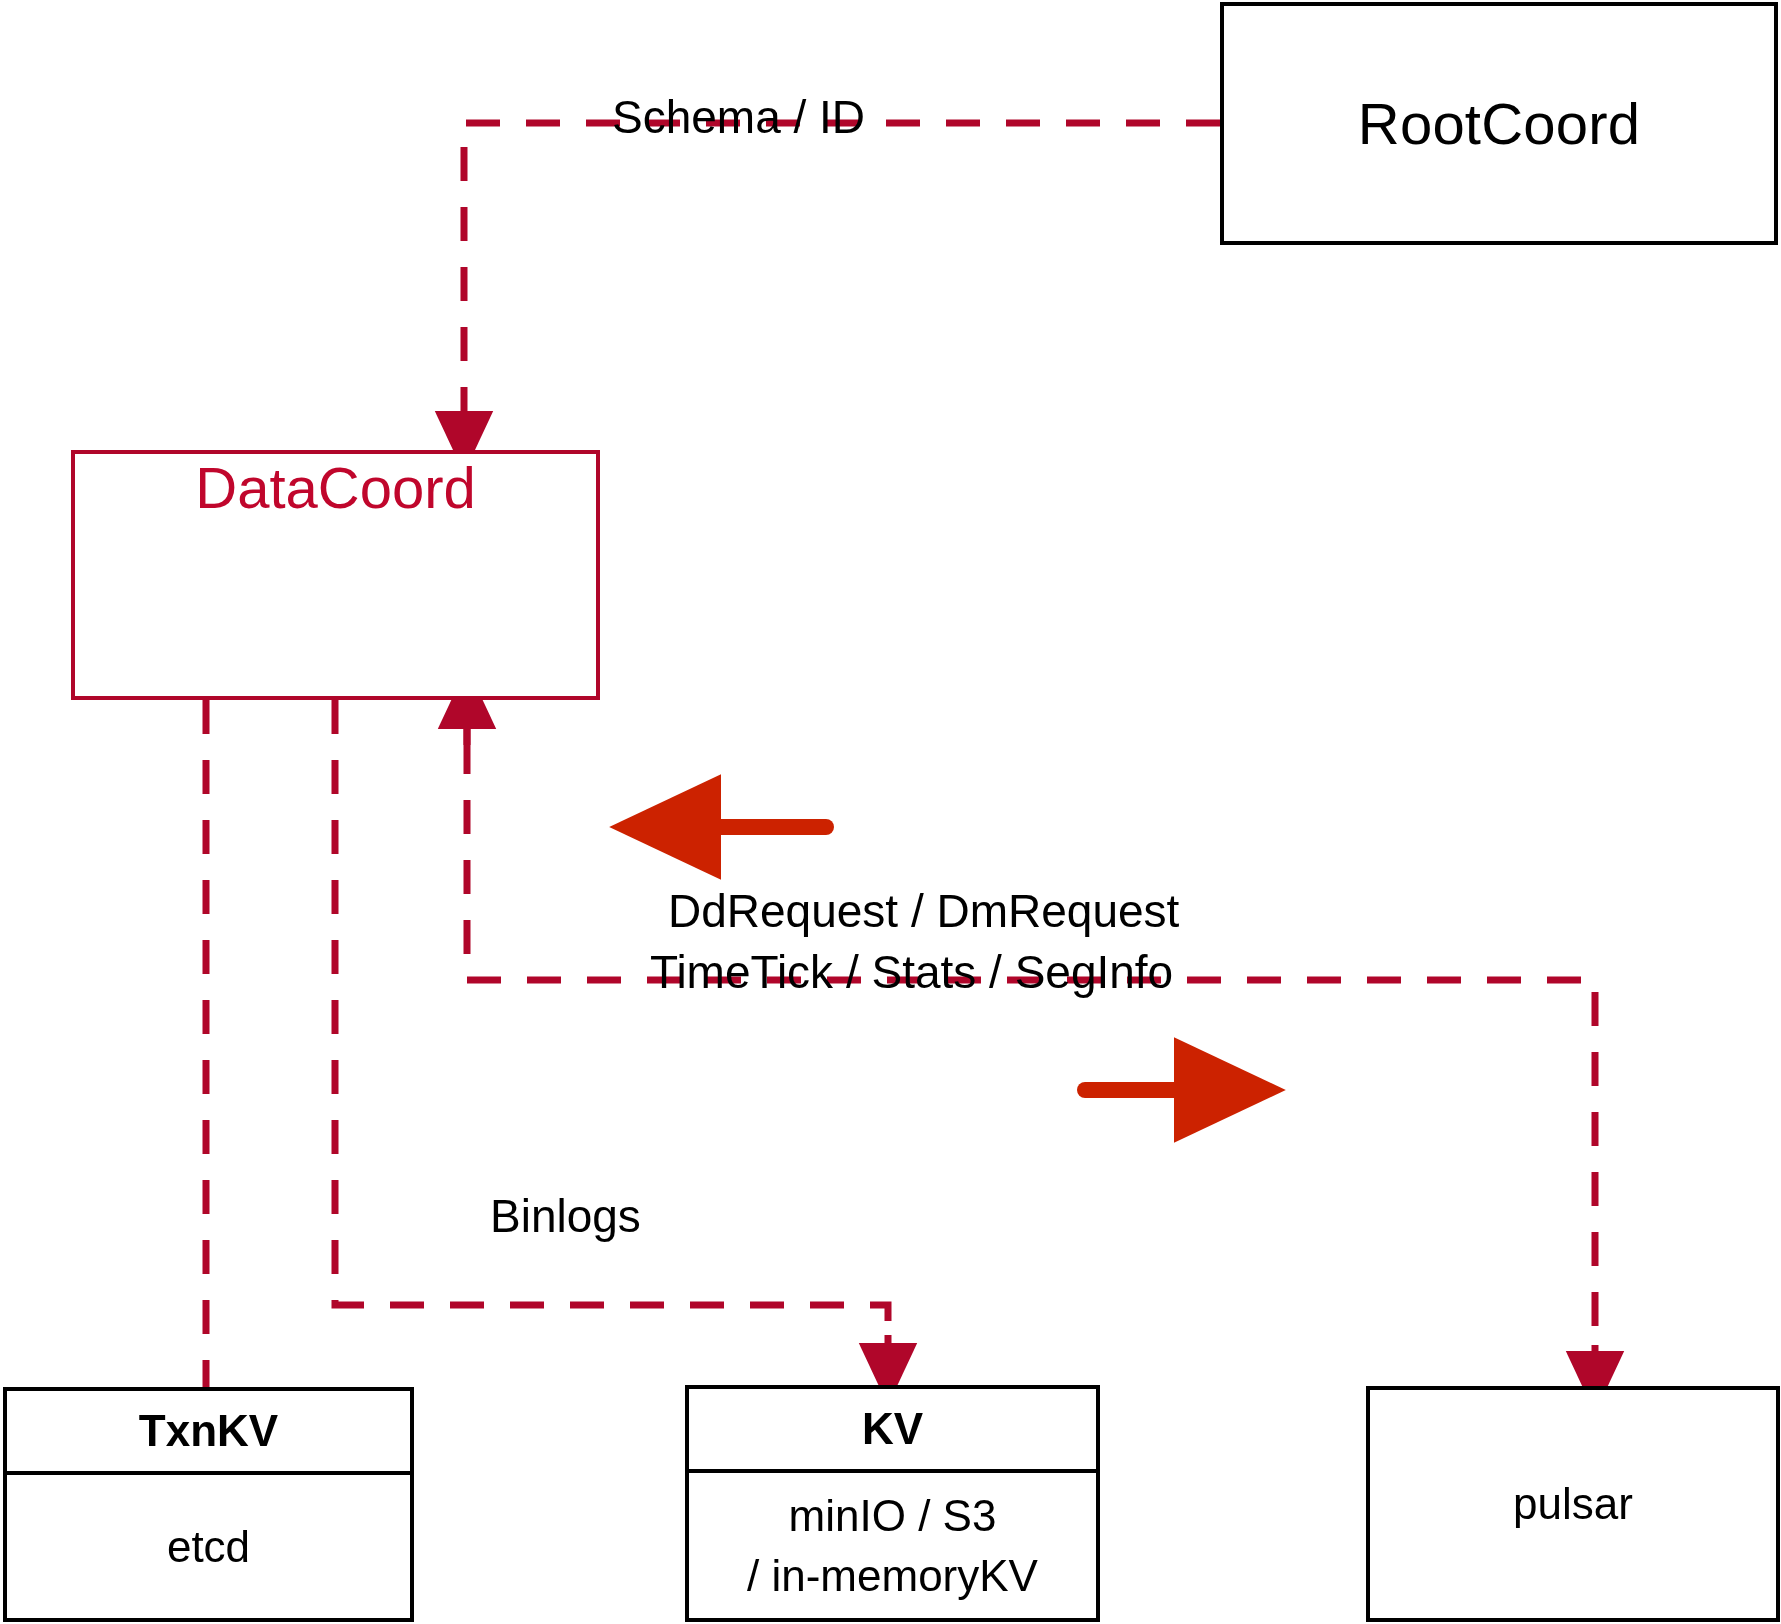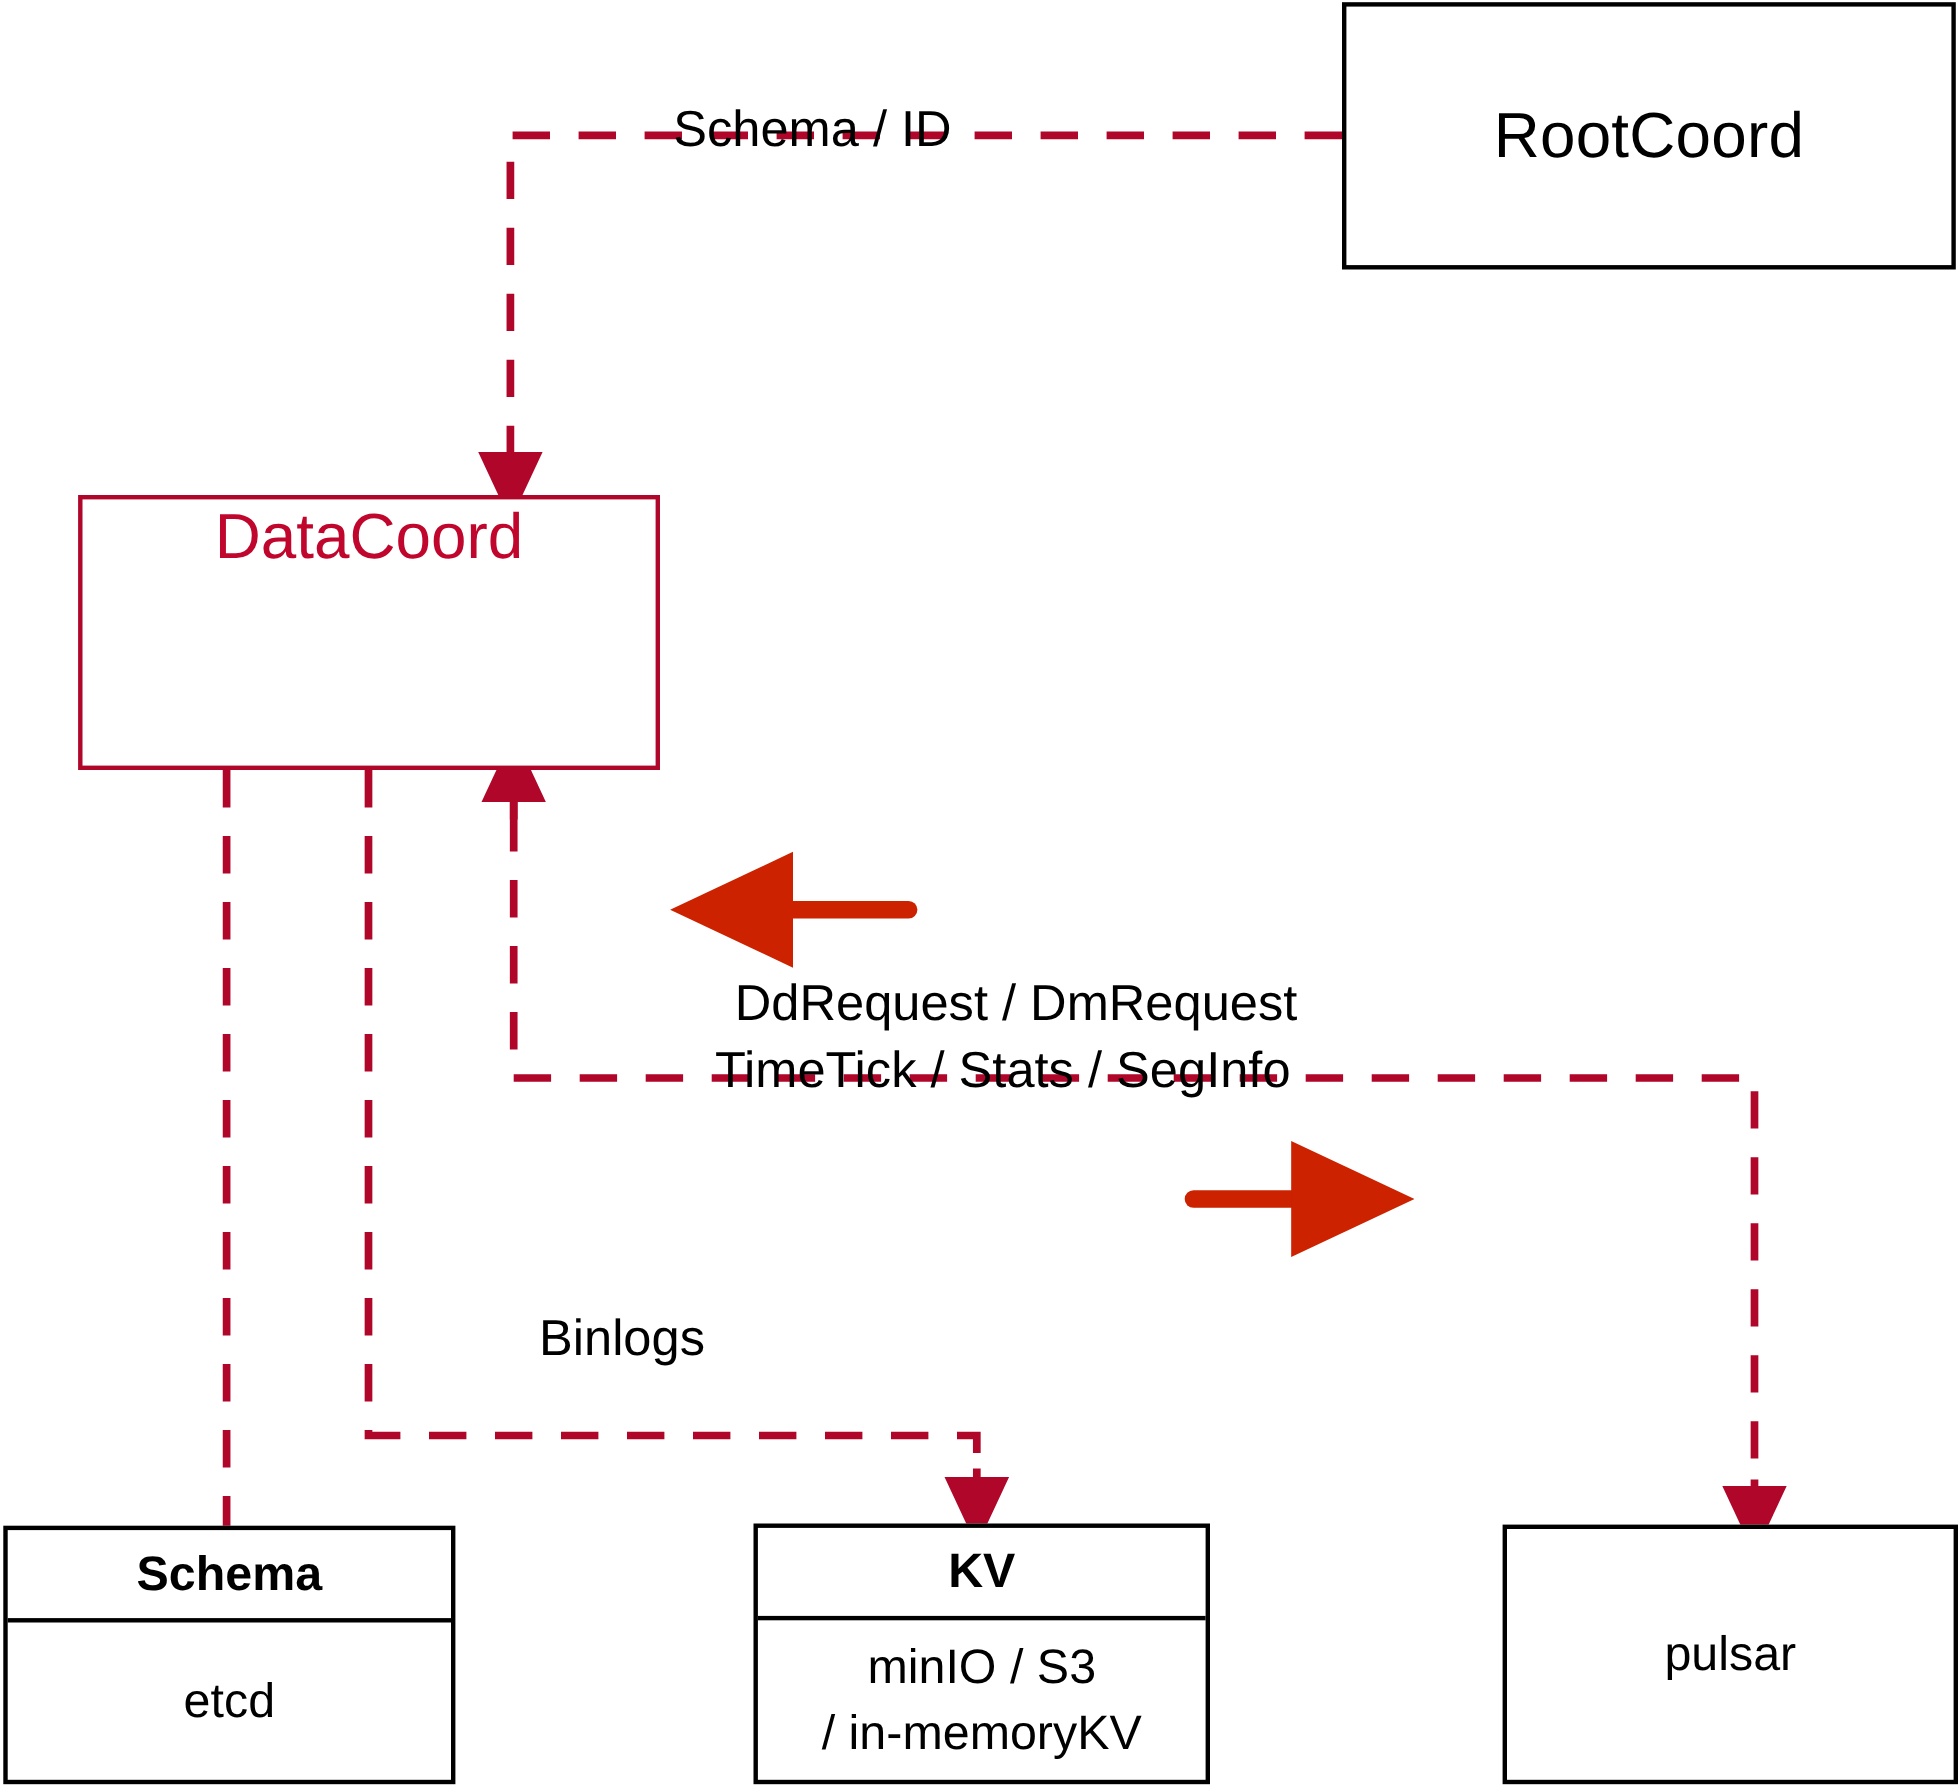--- a/index.html
+++ b/index.html
@@ -132,21 +132,21 @@
 
   <div class="node node-plain" style="left:1220px; top:2px; width:558px; height:243px;">
     <span class="node-title">RootCoord</span>
   </div>
 
   <div class="node node-accent" style="left:71px; top:450px; width:529px; height:250px;">
     <span class="node-title">DataCoord</span>
   </div>
 
   <div class="node node-split" style="left:3px; top:1387px; width:411px; height:235px;">
-    <div class="split-header" style="height:80px;">Schema</div>
+    <div class="split-header" style="height:80px;">TxnKV</div>
     <div class="split-body">
       <div>etcd</div>
     </div>
   </div>
 
   <div class="node node-split" style="left:685px; top:1385px; width:415px; height:237px;">
     <div class="split-header" style="height:80px;">KV</div>
     <div class="split-body">
       <div>minIO / S3</div>
       <div>/ in-memoryKV</div>

